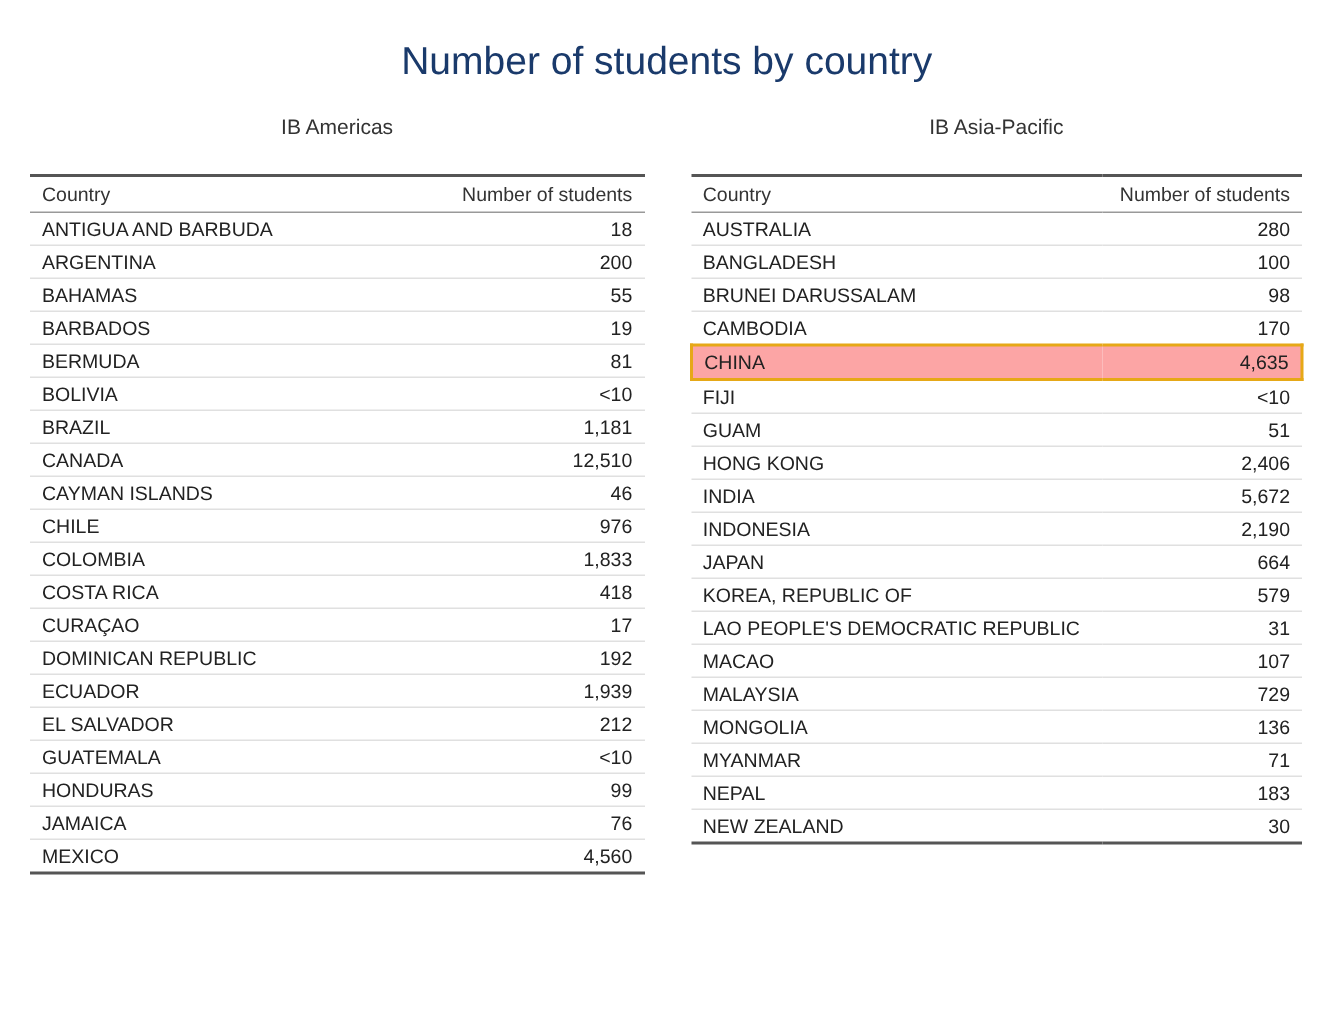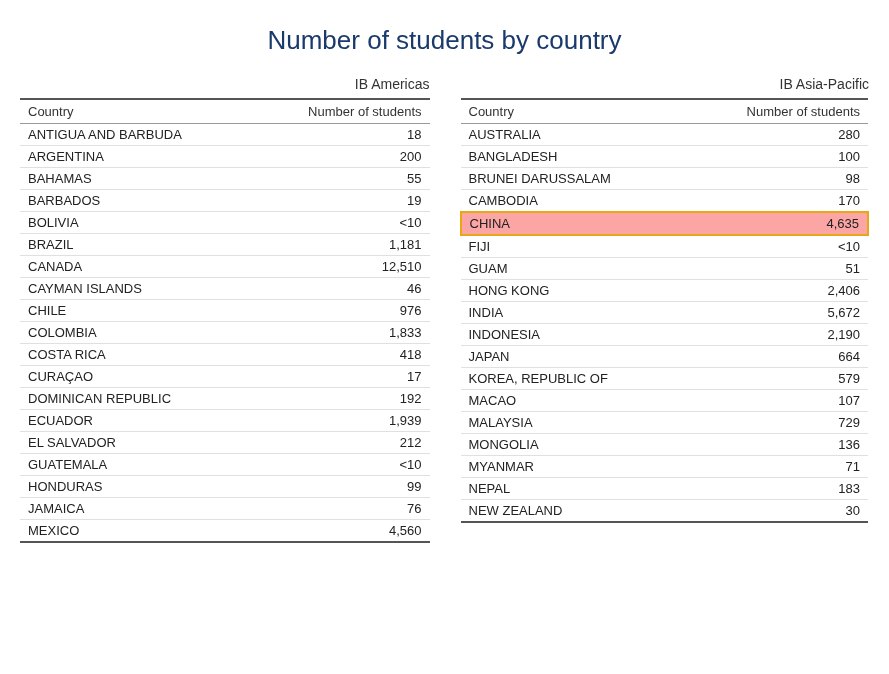--- a/index.html
+++ b/index.html
@@ -19,24 +19,24 @@
     }
     .tables-container {
       display: flex;
       gap: 30px;
       align-items: flex-start;
     }
     .table-section {
       flex: 1;
     }
     .region-label {
-      text-align: right;
+      text-align: center;
       font-size: 14px;
       color: #333;
-      margin-bottom: 6px;
+      margin-bottom: 24px;
     }
     table {
       width: 100%;
       border-collapse: collapse;
       font-size: 13px;
     }
     thead tr th {
       text-align: left;
       font-weight: normal;
       color: #333;
@@ -97,20 +97,24 @@
           </tr>
           <tr>
             <td>BAHAMAS</td>
             <td class="num-col">55</td>
           </tr>
           <tr>
             <td>BARBADOS</td>
             <td class="num-col">19</td>
           </tr>
           <tr>
+            <td>BERMUDA</td>
+            <td class="num-col">81</td>
+          </tr>
+          <tr>
             <td>BOLIVIA</td>
             <td class="num-col">&lt;10</td>
           </tr>
           <tr>
             <td>BRAZIL</td>
             <td class="num-col">1,181</td>
           </tr>
           <tr>
             <td>CANADA</td>
             <td class="num-col">12,510</td>
@@ -219,20 +223,24 @@
           </tr>
           <tr>
             <td>JAPAN</td>
             <td class="num-col">664</td>
           </tr>
           <tr>
             <td>KOREA, REPUBLIC OF</td>
             <td class="num-col">579</td>
           </tr>
           <tr>
+            <td>LAO PEOPLE'S DEMOCRATIC REPUBLIC</td>
+            <td class="num-col">31</td>
+          </tr>
+          <tr>
             <td>MACAO</td>
             <td class="num-col">107</td>
           </tr>
           <tr>
             <td>MALAYSIA</td>
             <td class="num-col">729</td>
           </tr>
           <tr>
             <td>MONGOLIA</td>
             <td class="num-col">136</td>

